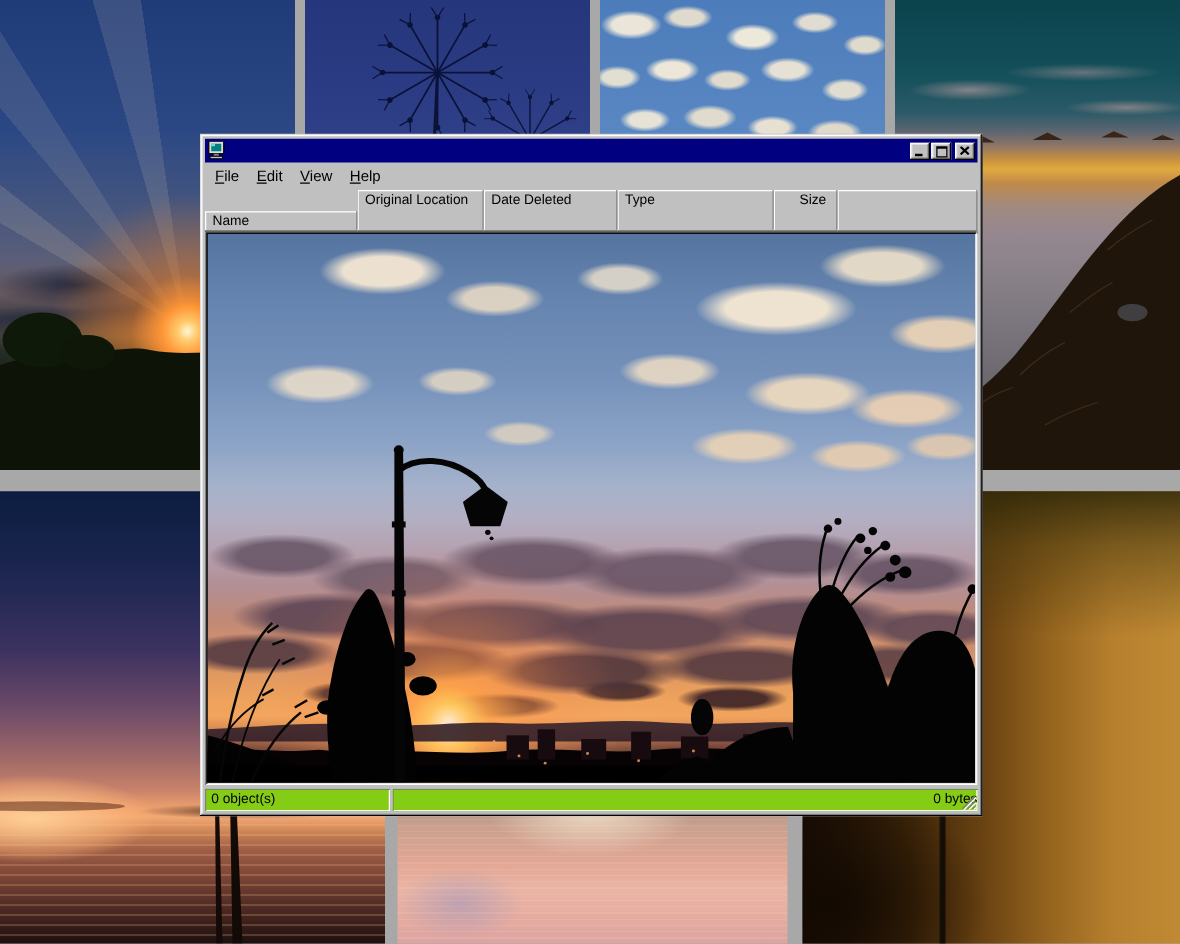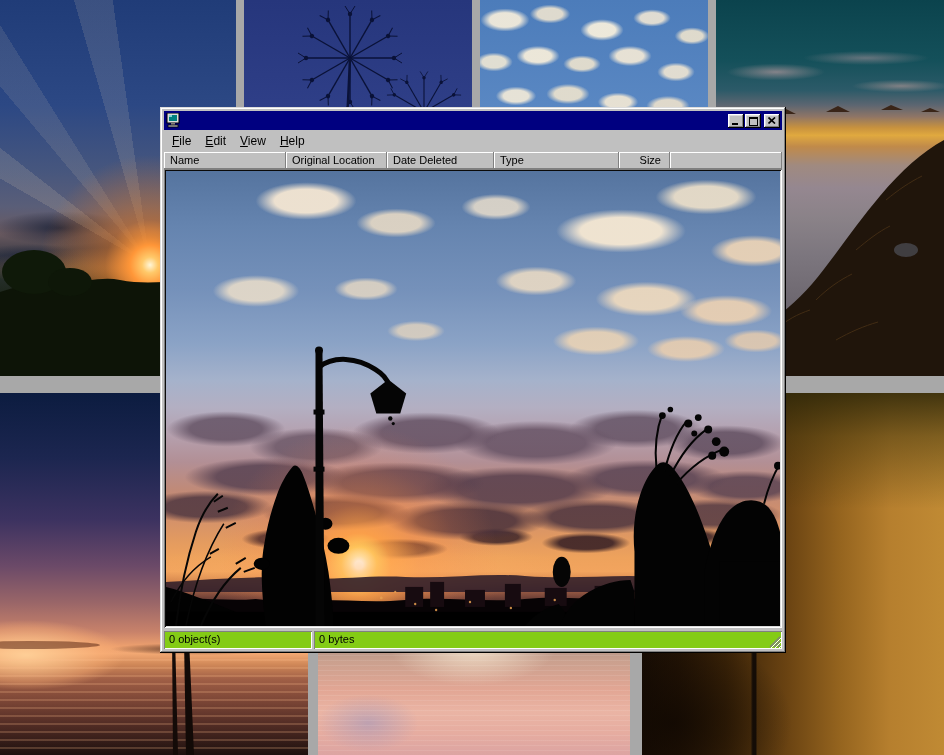--- a/index.html
+++ b/index.html
@@ -92,21 +92,21 @@
   .g-max{margin-top:3px;width:7px;height:6px;border:1px solid #000;border-top-width:2px;}
   .g-x{margin-top:3px;}
 
   .menubar{flex:0 0 22px;display:flex;align-items:center;padding-left:1px;font-size:12px;color:#000;}
   .menu-item{display:inline-block;padding:2px 7px 3px 7px;}
   .menu-item::first-letter{text-decoration:underline;}
 
   .headerrow{flex:0 0 17px;display:flex;font-size:11px;color:#000;}
   .hcol{background:#c0c0c0;box-shadow:inset -1px -1px 0 #808080,inset 1px 1px 0 #fff;
     line-height:16px;padding-left:6px;box-sizing:border-box;white-space:nowrap;overflow:hidden;}
-  .hcol:nth-child(1){width:122px;}
+  .hcol:nth-child(1){width:122px;margin-top:17px;}
   .hcol:nth-child(2){width:101px;}
   .hcol:nth-child(3){width:107px;}
   .hcol:nth-child(4){width:125px;}
   .hcol:nth-child(5){width:51px;text-align:right;padding-right:9px;padding-left:0;}
   .hcol:nth-child(6){flex:1 1 auto;}
 
   .content{flex:1 1 auto;position:relative;background:#000;padding:2px;
     box-shadow:inset 1px 1px 0 #808080,inset -1px -1px 0 #fff,inset 2px 2px 0 #0a0a0a,inset -2px -2px 0 #dcdcdc;}
   .photo{position:absolute;left:2px;top:2px;right:2px;bottom:2px;overflow:hidden;background:#000;}
   .layer{position:absolute;left:0;top:0;width:100%;height:100%;}
@@ -162,21 +162,21 @@
       radial-gradient(ellipse 60px 14px at 420px 372px,rgba(58,34,38,.9) 45%,rgba(58,34,38,0) 74%),
       radial-gradient(ellipse 56px 12px at 520px 366px,rgba(60,36,40,.85) 45%,rgba(60,36,40,0) 74%);}
   .sunlayer{background:
       radial-gradient(ellipse 320px 44px at 193px 400px,rgba(255,180,100,.5),transparent 70%),
       radial-gradient(circle at 193px 394px,#ffffff 0 4px,#ffe9b0 9px,#ffc659 18px,rgba(255,160,70,.85) 32px,rgba(250,140,70,.45) 60px,rgba(240,130,80,.18) 100px,rgba(240,130,80,0) 140px);}
 
   .statusbar{flex:0 0 18px;margin-top:3px;display:flex;position:relative;font-size:11px;color:#000;}
   .spanel{background:#84cc16;box-shadow:inset 1px 1px 0 #808080,inset -1px -1px 0 #fff;
     line-height:17px;padding-left:5px;box-sizing:border-box;white-space:nowrap;overflow:hidden;}
   .sp1{width:148px;margin-right:2px;}
-  .sp2{flex:1 1 auto;}
+  .sp2{flex:1 1 auto;text-align:right;}
   .grip{position:absolute;right:1px;bottom:1px;width:13px;height:13px;cursor:nwse-resize;}
 </style>
 </head>
 <body>
 
 <div class="tile" id="tileA">
   <svg width="236" height="376" viewBox="0 0 236 376">
     <path d="M0,376 L0,292 C20,286 40,280 60,282 C80,284 100,276 120,280 C150,286 180,278 210,284 L236,288 L236,376 Z" fill="#0d1407"></path>
     <ellipse cx="34" cy="272" rx="32" ry="22" fill="#0f1909"></ellipse>
     <ellipse cx="70" cy="282" rx="22" ry="14" fill="#0e1708"></ellipse>

